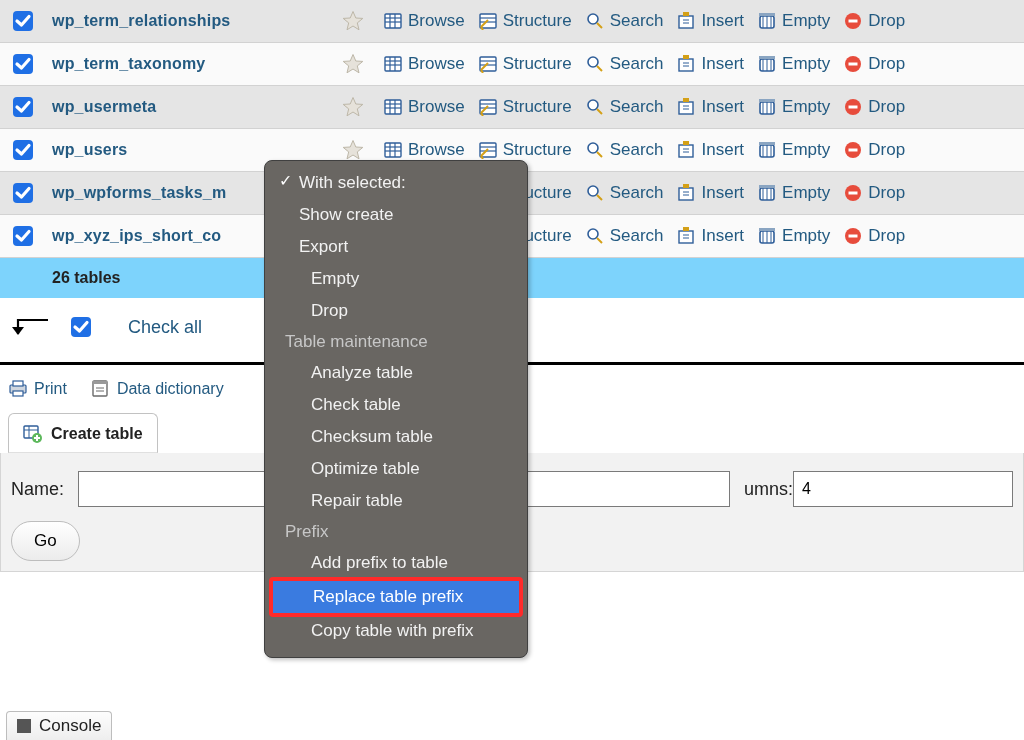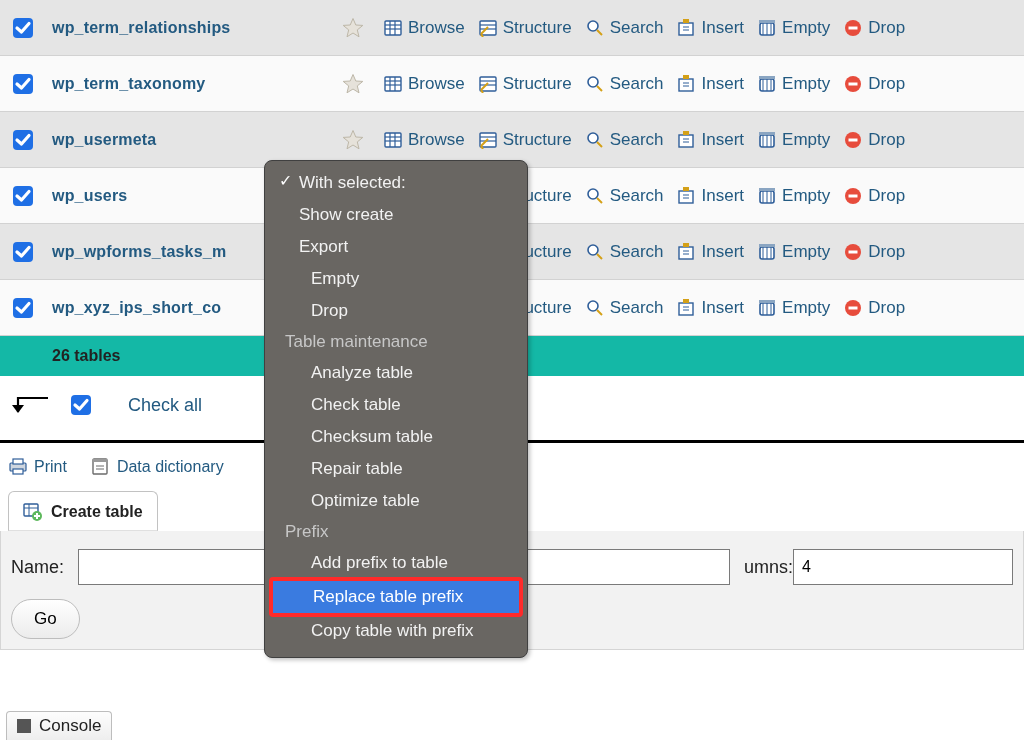--- a/index.html
+++ b/index.html
@@ -1,37 +1,37 @@
 <!DOCTYPE html>
 <html><head>
 <meta charset="utf-8">
 <style>
   * { box-sizing: border-box; }
   html, body { margin: 0; padding: 0; font-family: -apple-system, BlinkMacSystemFont, "Segoe UI", Helvetica, Arial, sans-serif; font-size: 16px; color: #222; background: #fff; }
   .canvas { position: relative; width: 1024px; height: 740px; overflow: hidden; }
 
-  .table-row { display: flex; align-items: center; height: 56px; padding: 0 8px 0 12px; border-bottom: 1px solid #d2d2d2; }
+  .table-row { display: flex; align-items: center; height: 43px; padding: 0 8px 0 12px; border-bottom: 1px solid #d2d2d2; }
   .even { background: #fafafa; }
   .odd  { background: #e5e5e5; }
 
   .chk { width: 22px; height: 22px; margin-right: 18px; flex: 0 0 auto; }
   .chk svg { width: 22px; height: 22px; display: block; }
 
   .star { width: 22px; height: 22px; margin-right: 20px; flex: 0 0 auto; }
   .star svg { width: 22px; height: 22px; display: block; }
 
   .tname { flex: 0 0 290px; color: #235a81; font-weight: 600; letter-spacing: .2px; }
   .tname a { color: #235a81; text-decoration: none; }
 
   .actions { display: flex; gap: 14px; flex: 1 1 auto; }
   .actlink { display: inline-flex; align-items: center; gap: 6px; color: #235a81; }
   .actlink svg { width: 18px; height: 18px; }
   .actlink span { font-size: 17px; }
 
-  .summary { display:flex; align-items:center; height: 40px; padding-left: 52px; font-weight: 700; background:#14b8a6; }
+  .summary { display:flex; align-items:center; height: 40px; padding-left: 52px; font-weight: 700; background:#7dd3fc; }
 
   .checkall-row { display:flex; align-items:center; gap: 18px; padding: 14px 8px 20px 12px; border-bottom: 3px solid #000; }
   .checkall-row svg.return { width: 40px; height: 30px; }
   .checkall-row .label { color: #235a81; font-size: 18px; }
 
   .printline { display:flex; align-items:center; gap: 24px; padding: 14px 8px 8px 8px; }
   .printline .lnk { color:#235a81; display:inline-flex; align-items:center; gap:6px; }
   .printline svg { width:20px; height:20px; }
 
   .ct-box { display:inline-flex; align-items:center; gap:8px; margin: 6px 0 0 8px; padding: 10px 14px 8px 14px; border:1px solid #c2c2c2; border-bottom-color:#e0e0e0; border-radius:6px 6px 0 0; background:#fff; }
@@ -505,22 +505,22 @@
   <div class="ctx">
     <div class="item tick">With selected:</div>
     <div class="item">Show create</div>
     <div class="item">Export</div>
     <div class="item sub">Empty</div>
     <div class="item sub">Drop</div>
     <div class="hdr">Table maintenance</div>
     <div class="item sub">Analyze table</div>
     <div class="item sub">Check table</div>
     <div class="item sub">Checksum table</div>
+    <div class="item sub">Optimize table</div>
     <div class="item sub">Repair table</div>
-    <div class="item sub">Optimize table</div>
     <div class="hdr">Prefix</div>
     <div class="item sub">Add prefix to table</div>
     <div class="hl">
       <div class="inner">Replace table prefix</div>
       <div class="box"></div>
     </div>
     <div class="item sub">Copy table with prefix</div>
   </div>
 
 </div>

